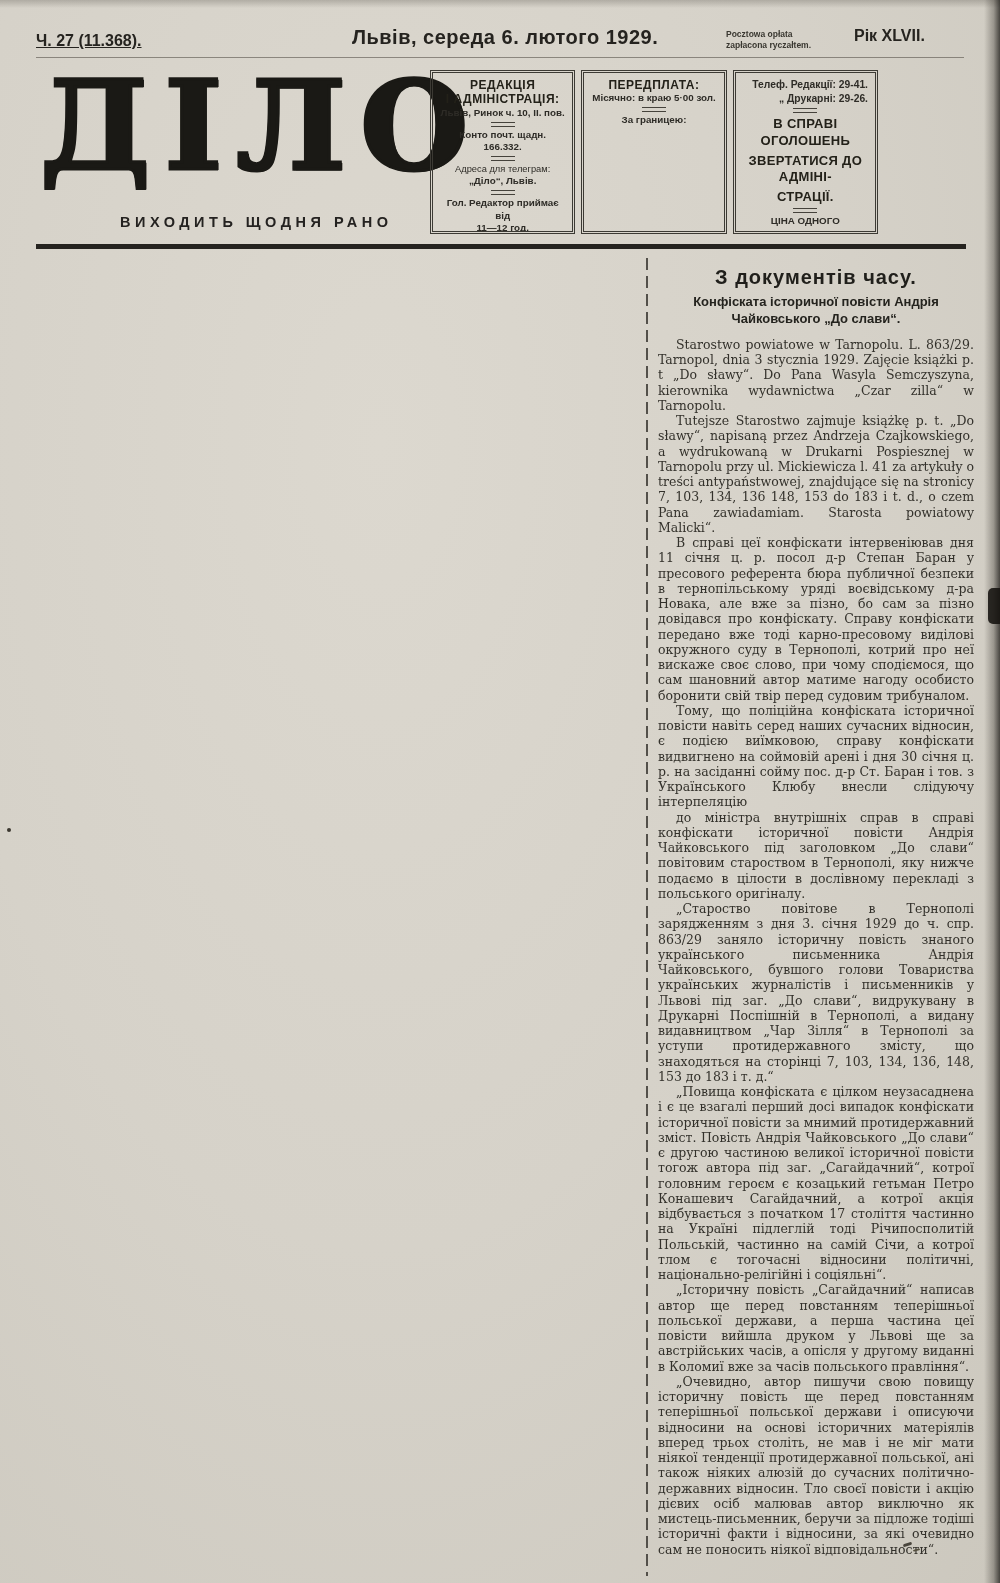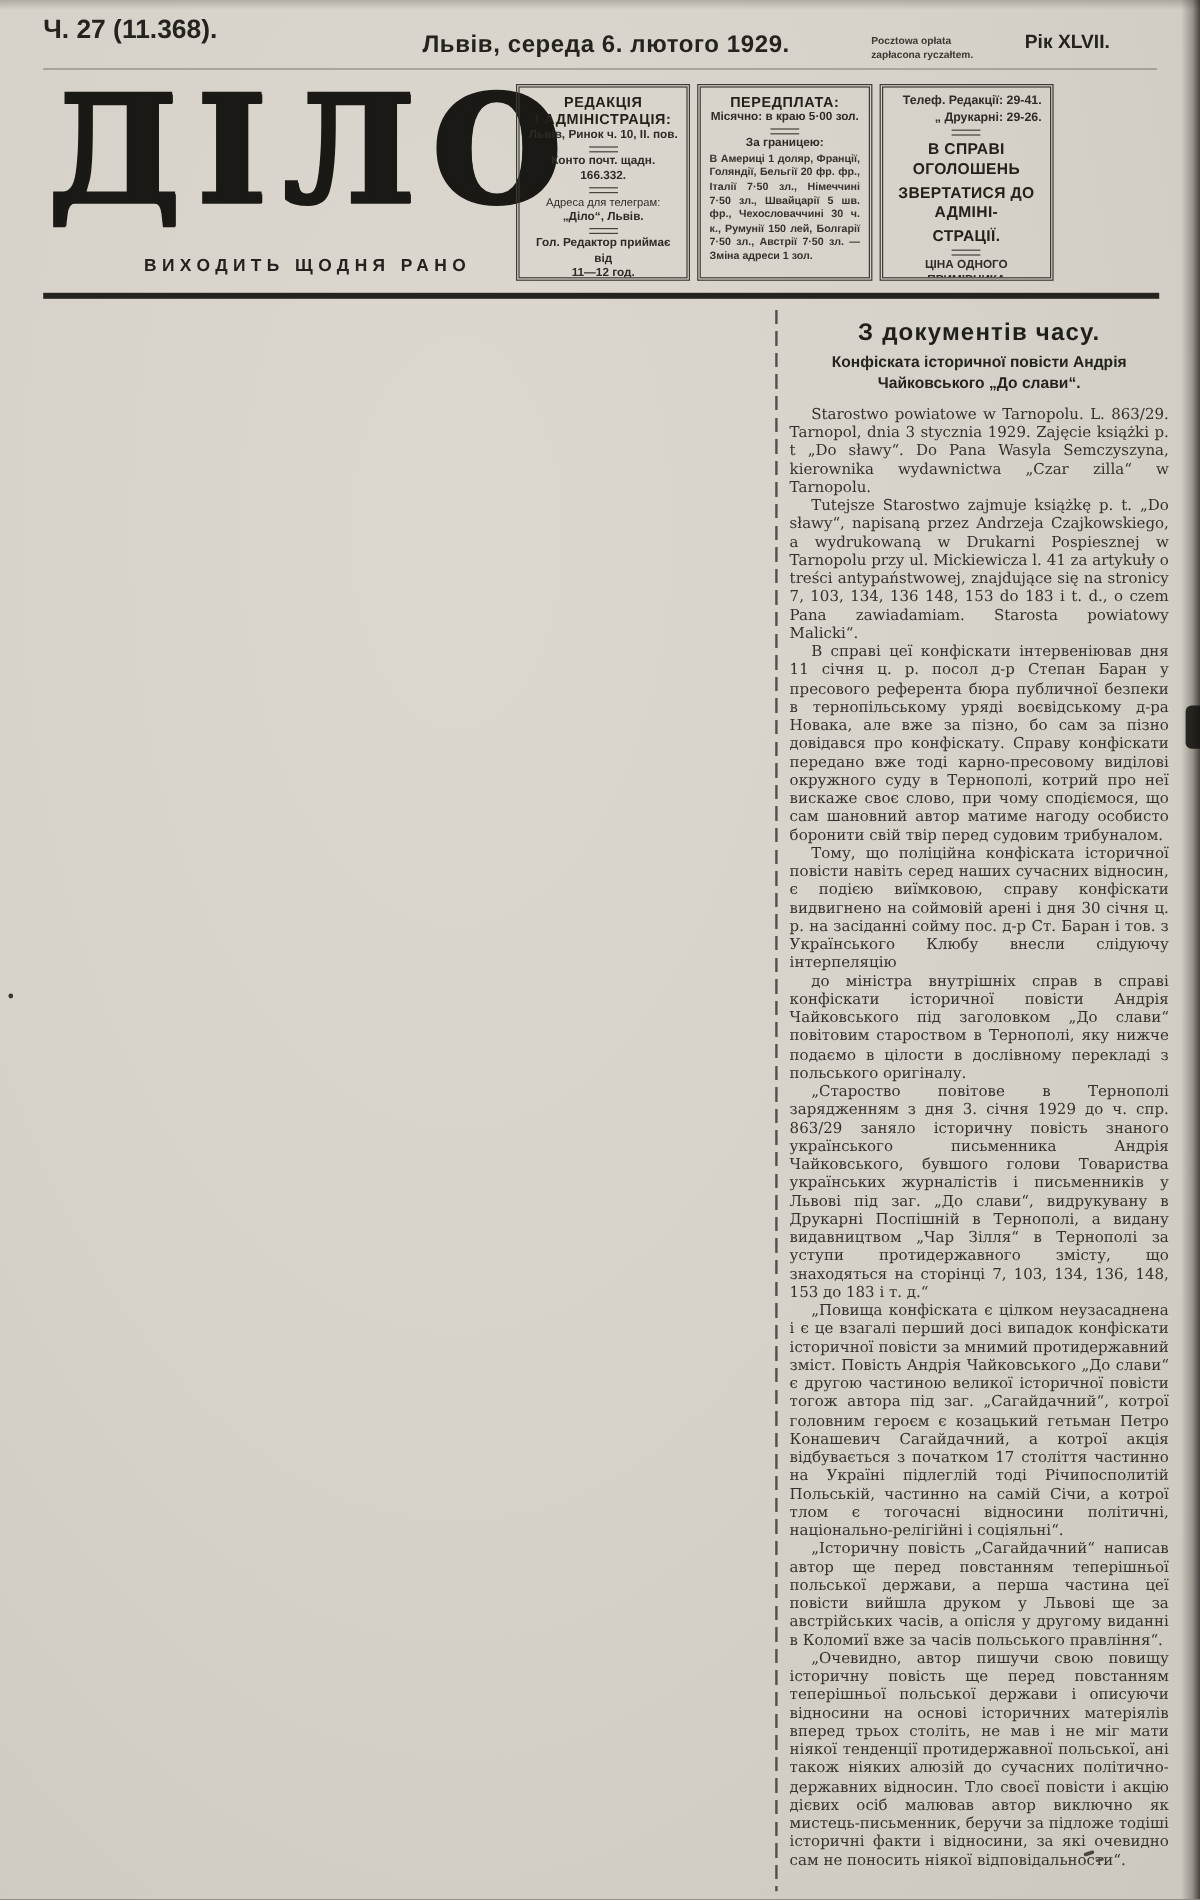--- a/index.html
+++ b/index.html
@@ -3,21 +3,21 @@
 <meta charset="utf-8">
 <style>
   html,body { margin:0; padding:0; background:#7b776f; }
   .page {
     position:relative; width:1000px; height:1583px; margin:0 auto;
     background: radial-gradient(ellipse at 38% 28%, #dcd8cf 0%, #d6d2c9 50%, #ccc8be 100%);
     font-family:"Liberation Sans", sans-serif;
     color:#2c2a26; overflow:hidden;
   }
   
-  .issue { position:absolute; left:36px; top:12px; font-weight:bold; font-size:22px; color:#25231f; }
+  .issue { position:absolute; left:36px; top:32px; font-weight:bold; font-size:16px; color:#25231f;text-decoration:underline; }
   .dateline { position:absolute; left:352px; top:26px; font-weight:bold; font-size:20px; letter-spacing:.5px; color:#25231f; }
   .postal { position:absolute; left:726px; top:29px; width:112px; font-size:8.5px; font-weight:bold; line-height:1.25; color:#3a3831; }
   .year { position:absolute; left:854px; top:27px; font-weight:bold; font-size:16px; color:#25231f; }
   .rule-top { position:absolute; left:36px; top:57px; width:928px; height:1px; background:rgba(74,70,62,.55); }
 
   
   .masthead-title {
     position:absolute; left:40px; top:58px; font-family:"DejaVu Serif", serif;
     font-weight:bold; font-size:124px; line-height:1.1; letter-spacing:14px;
     color:#1a1915; -webkit-text-stroke:3px #1a1915;
@@ -91,21 +91,20 @@
       <div class="bx-line">Гол. Редактор приймає від</div>
       <div class="bx-line">11—12 год. передполуднем</div>
       <div class="bx-line-sm">Рукописів не звертається.</div>
     </div>
 
     <div class="hdr-box">
       <div class="bx-h1">ПЕРЕДПЛАТА:</div>
       <div class="bx-line">Місячно: в краю 5·00 зол.</div>
       <div class="mini-rule"></div>
       <div class="bx-line">За границею:</div>
-      <div class="bx-just">В Америці 1 доляр, Франції, Голяндії, Бельгії 20 фр. фр., Італії 7·50 зл., Німеччині 7·50 зл., Швайцарії 5 шв. фр., Чехословаччині 30 ч. к., Румунії 150 лей, Болгарії 7·50 зл., Австрії 7·50 зл. — Зміна адреси 1 зол.</div>
     </div>
 
     <div class="hdr-box">
       <div class="bx-phone">Телеф. Редакції: 29-41.</div>
       <div class="bx-phone">„   Друкарні: 29-26.</div>
       <div class="mini-rule"></div>
       <div class="bx-ads">В СПРАВІ ОГОЛОШЕНЬ</div>
       <div class="bx-ads">ЗВЕРТАТИСЯ ДО АДМІНІ-</div>
       <div class="bx-ads">СТРАЦІЇ.</div>
       <div class="mini-rule"></div>

